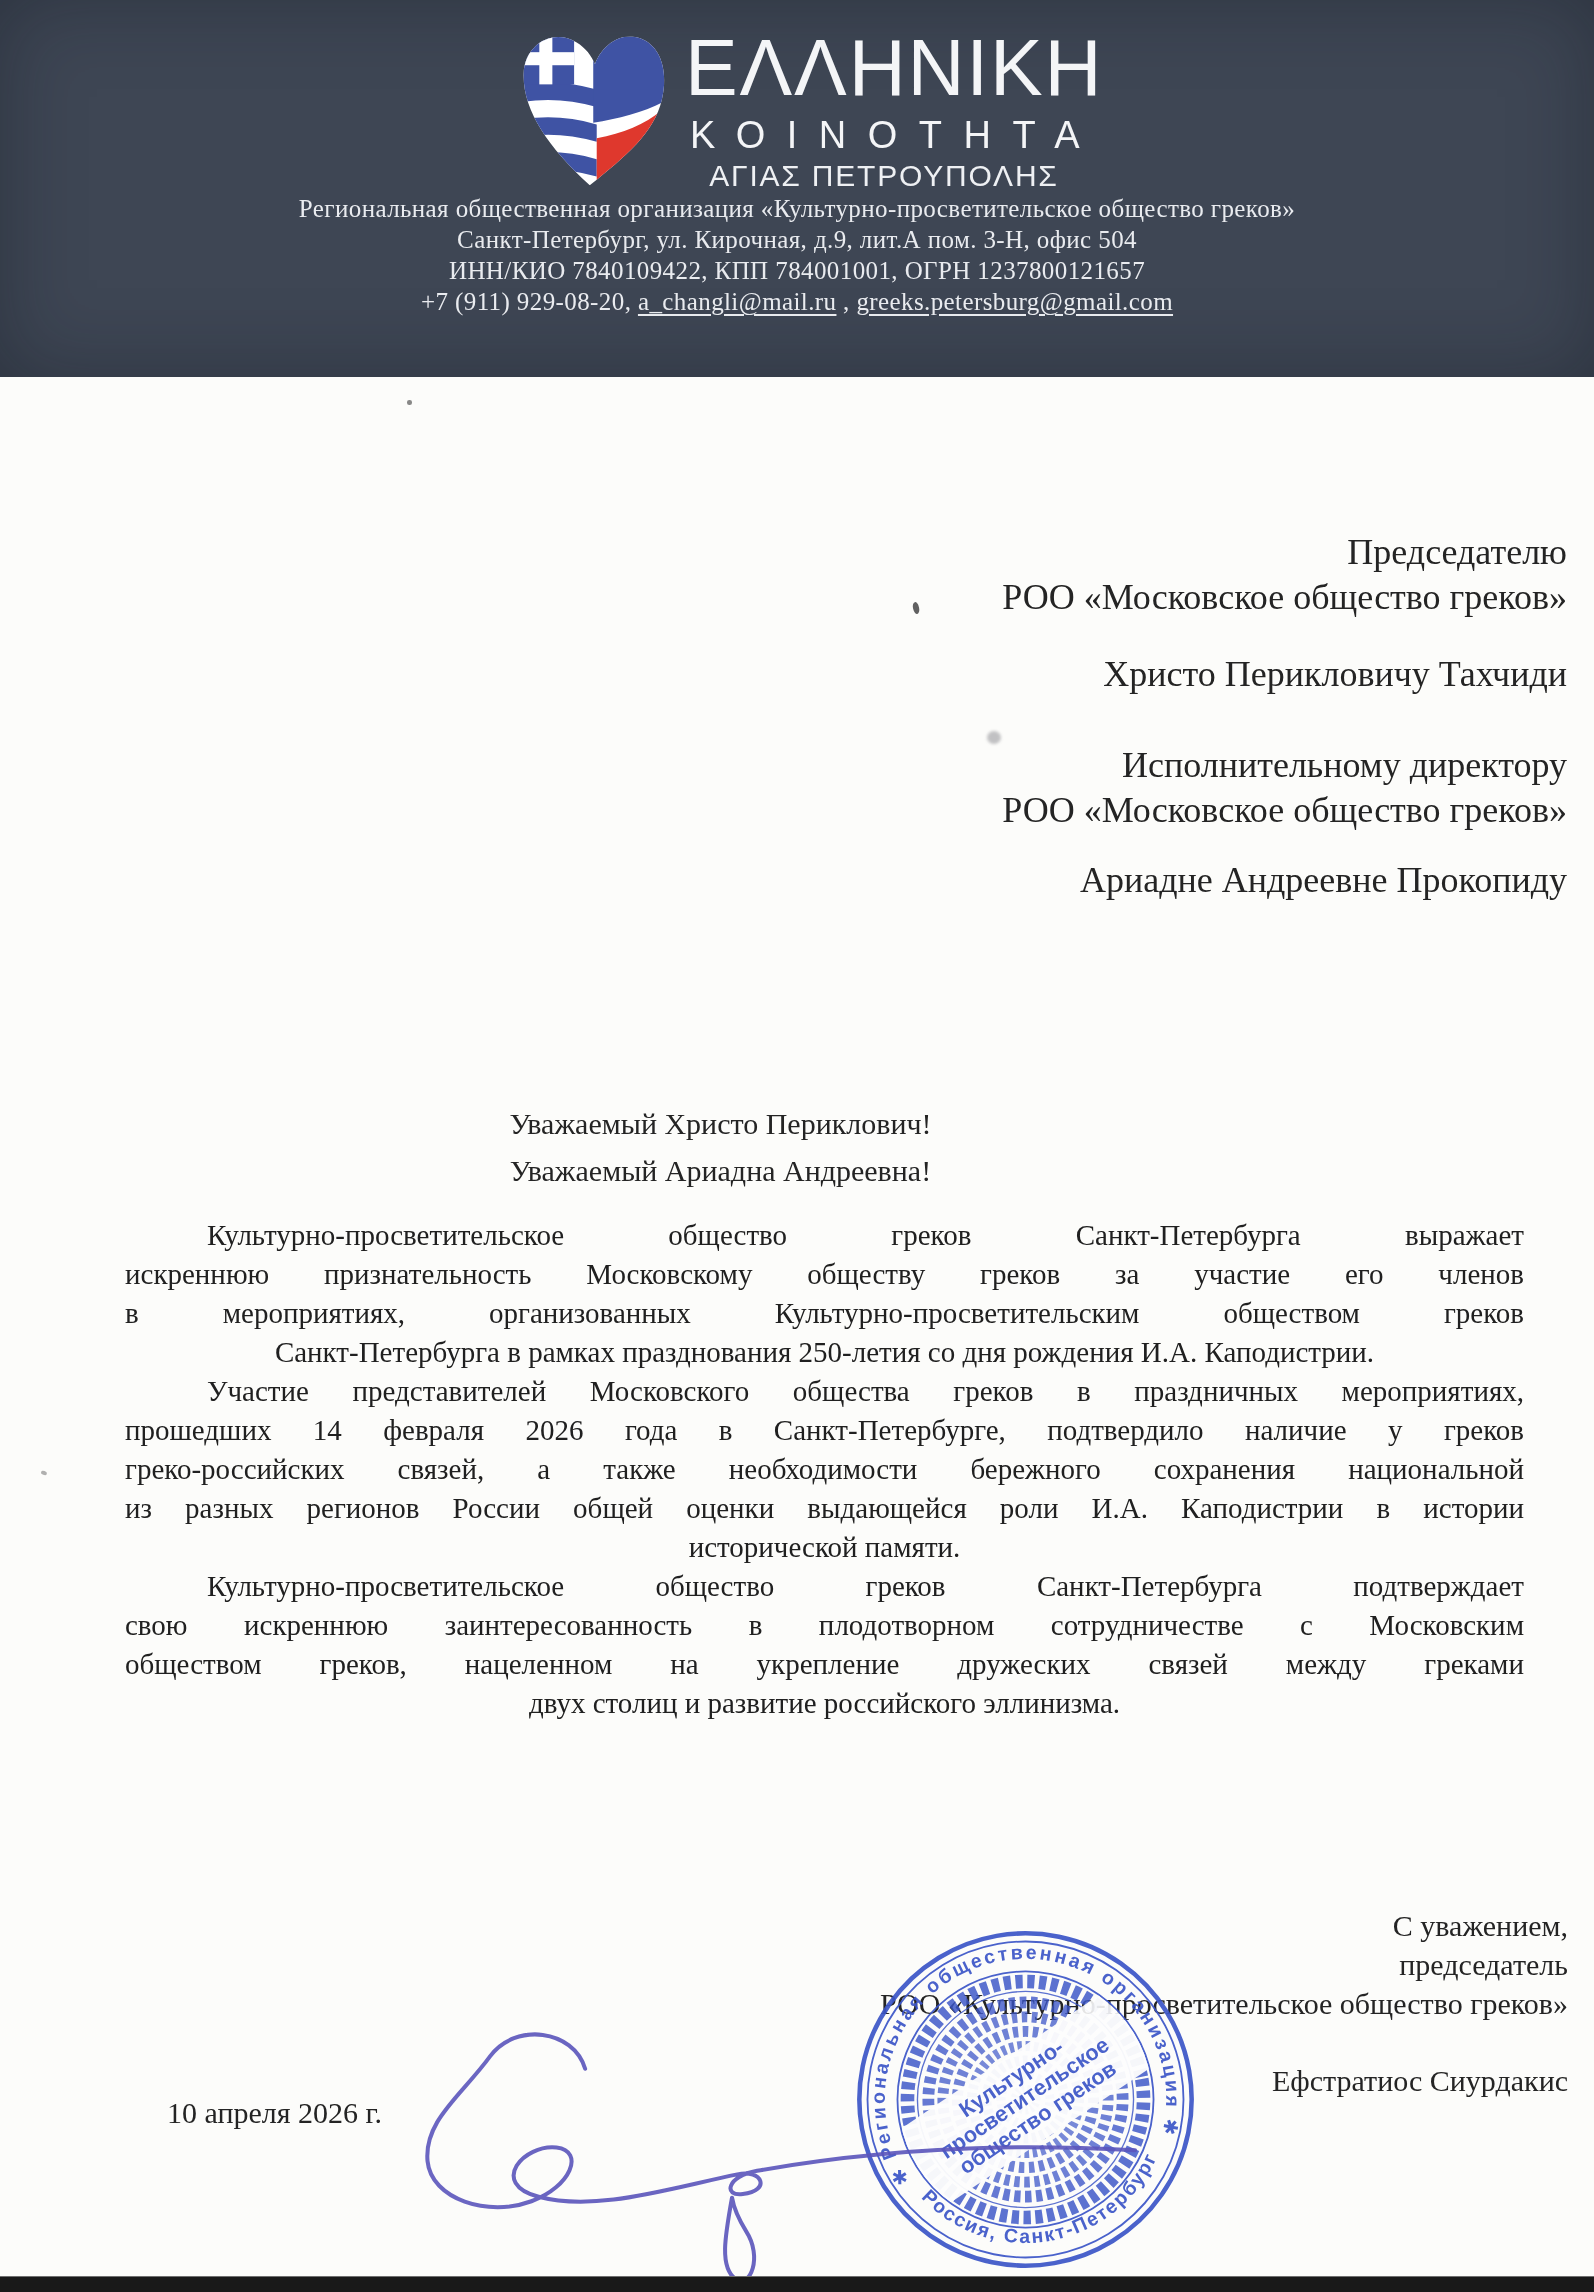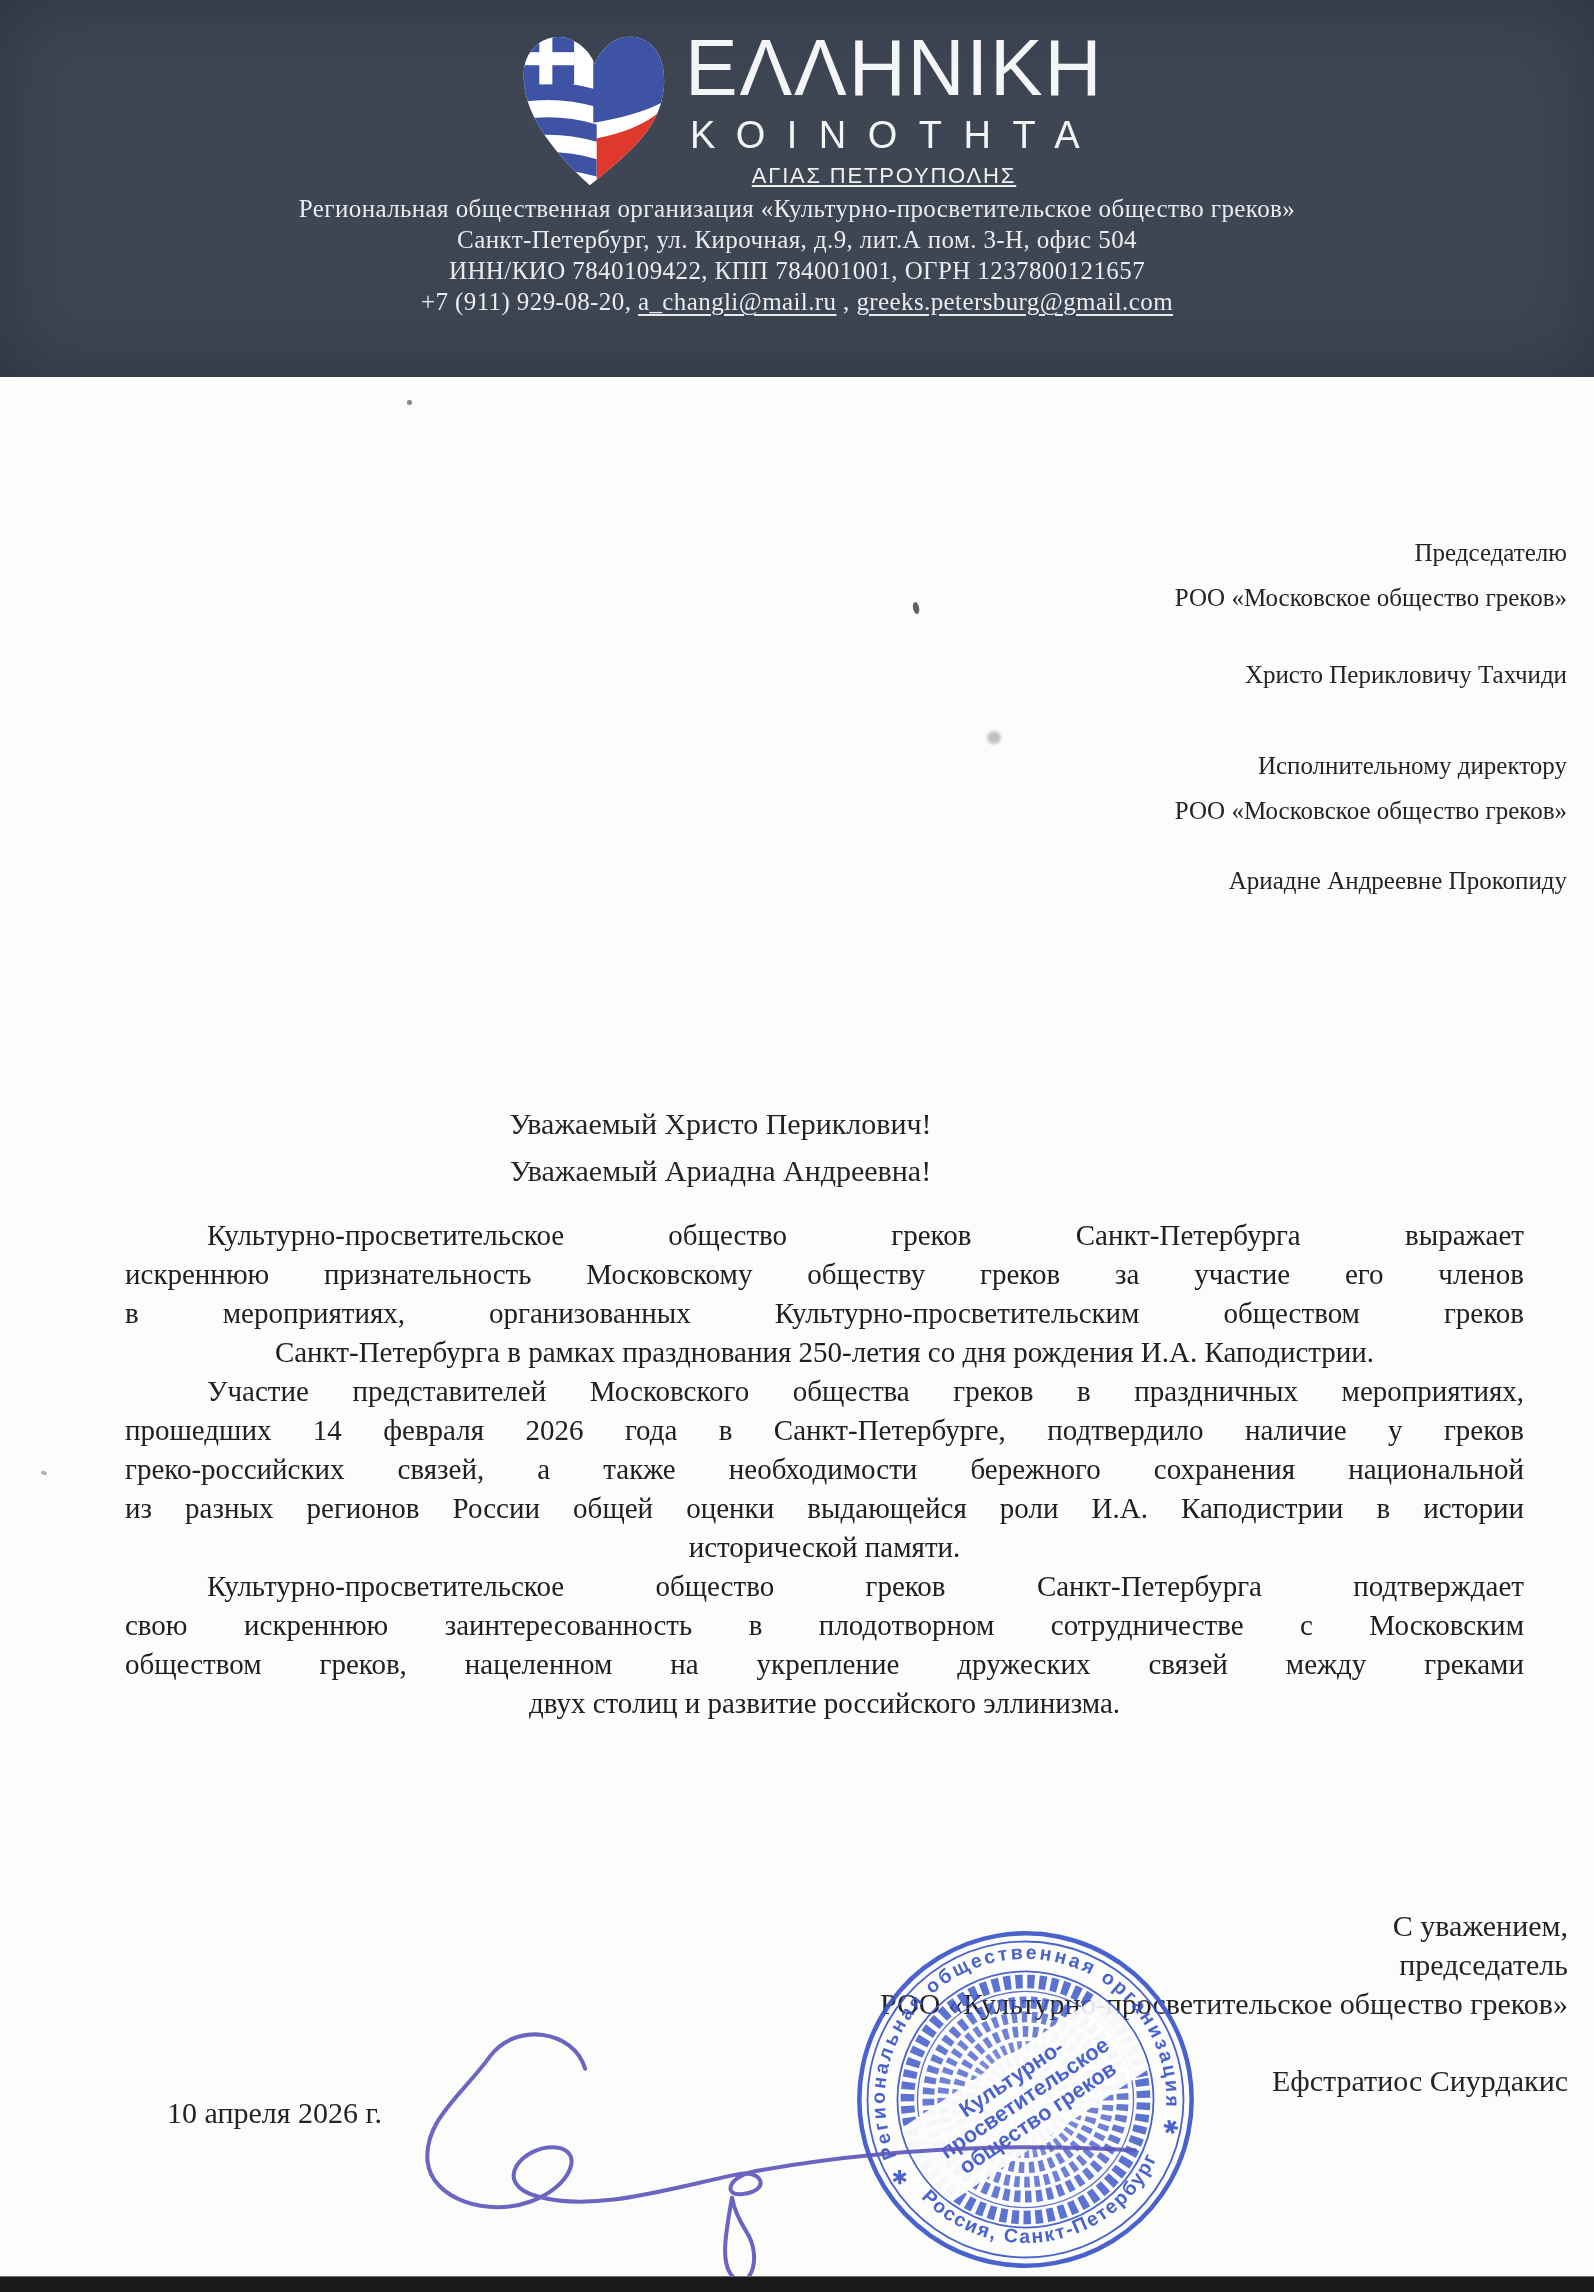--- a/index.html
+++ b/index.html
@@ -24,32 +24,32 @@
   }
   .logo-subtitle{
     position:absolute;left:690px;top:115px;
     font-family:"Liberation Sans","DejaVu Sans",sans-serif;
     font-size:38px;line-height:41px;color:#f4f5f7;letter-spacing:21.5px;font-weight:400;
     white-space:nowrap;
   }
   .logo-tagline{
     position:absolute;left:687px;top:162px;width:394px;text-align:center;
     font-family:"Liberation Sans","DejaVu Sans",sans-serif;
-    font-size:22px;line-height:28px;color:#eef0f3;letter-spacing:1.8px;white-space:nowrap;text-decoration:underline;
+    font-size:30px;line-height:28px;color:#eef0f3;letter-spacing:1.8px;white-space:nowrap;
   }
   .heart-logo{position:absolute;left:511px;top:19.7px;}
   .org-block{
     position:absolute;left:0;top:193px;width:1594px;text-align:center;
     font-size:25px;line-height:31px;color:#e9ebef;letter-spacing:0.4px;
   }
   .org-block .u{text-decoration:underline;text-underline-offset:3.6px;}
   
   .recipients{
     position:absolute;right:73px;top:530px;text-align:right;
-    font-size:25px;line-height:45px;white-space:nowrap;color:#242424;
+    font-size:36px;line-height:45px;white-space:nowrap;color:#242424;
   }
   .recipients .gap-a{margin-top:32px;}
   .recipients .gap-b{margin-top:46px;}
   .recipients .gap-c{margin-top:25px;}
   
   .salutation{
     position:absolute;left:125px;top:1100px;width:1191px;text-align:center;
     font-size:30px;line-height:47px;color:#242424;
   }
   

